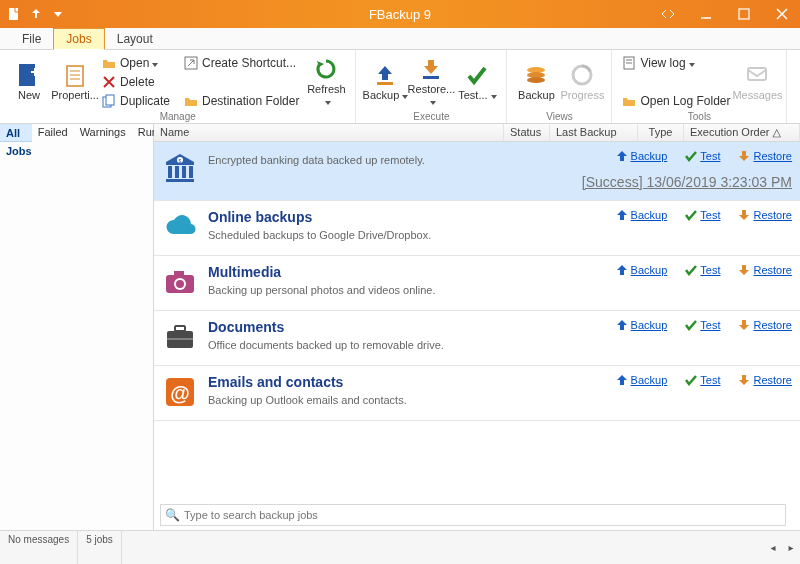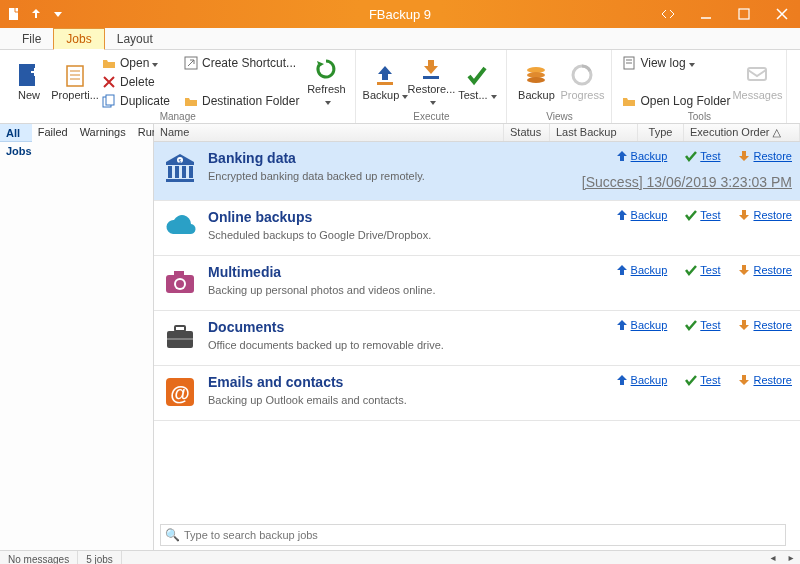--- a/index.html
+++ b/index.html
@@ -53,21 +53,21 @@
 .row .jdesc { font-size:11px; color:#666; margin-top:4px; }
 .row .acts { display:flex; flex-direction:column; align-items:flex-end; gap:6px; }
 .actline { display:flex; gap:18px; }
 .act { font-size:11px; color:#0050c8; text-decoration:underline; cursor:pointer; display:flex; align-items:center; gap:3px; }
 .act svg { width:12px; height:12px; }
 .subinfo { font-size:14px; color:#777; text-decoration:underline;margin-top:6px; }
 
 .searchbar { height:22px; border:1px solid #d8d8d8; margin:2px 14px 4px 6px; display:flex; align-items:center; padding-left:4px; }
 .searchbar input { border:none; outline:none; flex:1; font-size:11px; color:#888; background:transparent; }
 
-.statusbar { height:14px; border-top:1px solid #d8d8d8; background:#f6f6f6; display:flex; font-size:10px; color:#555; align-items:center; }
+.statusbar { height:34px; border-top:1px solid #d8d8d8; background:#f6f6f6; display:flex; font-size:10px; color:#555; align-items:center; }
 .statusbar .sbi { padding:0 8px; border-right:1px solid #ddd; height:100%; line-height:18px; }
 .statusbar .grow { flex:1; }
 .scrollhint{ width:18px; display:flex; align-items:center; justify-content:center; }
 </style>
 </head>
 <body>
 
 <div class="titlebar">
   <div class="qat">
     <span class="qaticon">
@@ -320,21 +320,20 @@
               <rect x="5" y="15" width="4" height="12" fill="#2f5fa8"></rect>
               <rect x="12" y="15" width="4" height="12" fill="#2f5fa8"></rect>
               <rect x="19" y="15" width="4" height="12" fill="#2f5fa8"></rect>
               <rect x="26" y="15" width="4" height="12" fill="#2f5fa8"></rect>
               <rect x="3" y="28" width="28" height="3" fill="#2f5fa8"></rect>
               <circle cx="17" cy="9" r="3" fill="#fff"></circle>
               <text x="17" y="12" font-size="5" text-anchor="middle" fill="#2f5fa8">$</text>
             </svg>
           </div>
     <div class="info">
-      <div class="jtitle">Banking data</div>
       <div class="jdesc">Encrypted banking data backed up remotely.</div>
     </div>
     <div class="acts">
       <div class="actline">
         <span class="act"><svg viewBox="0 0 12 12">
                   <path d="M6 1l5 5H8v5H4V6H1z" fill="#1c5fc4"></path>
                 </svg>Backup</span>
         <span class="act"><svg viewBox="0 0 12 12">
                   <path d="M1 6l3 4L11 2" fill="none" stroke="#2c8e2c" stroke-width="2.5"></path>
                 </svg>Test</span>

